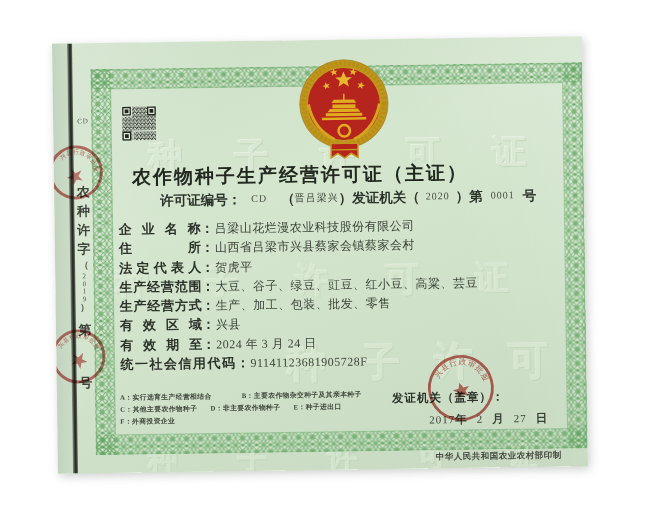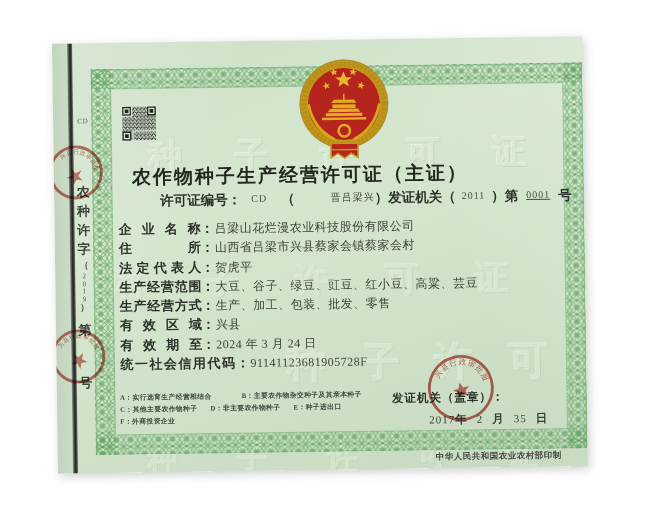--- a/index.html
+++ b/index.html
@@ -36,24 +36,24 @@
   .wm2{left:60px;top:218px;font-size:34px;letter-spacing:56px;opacity:.55;}
   .wm3{left:230px;top:296px;font-size:40px;letter-spacing:34px;opacity:.6;}
   .wm4{left:90px;top:398px;font-size:30px;letter-spacing:60px;opacity:.5;}
   
   .qr{position:absolute;left:68px;top:63px;width:36px;height:36px;}
   .emblem{position:absolute;left:243px;top:14px;width:96px;height:112px;}
   .title{position:absolute;left:55px;top:122px;width:382px;text-align:center;
     font-size:19px;font-weight:700;letter-spacing:2px;color:#22281f;}
   .licline{position:absolute;left:106px;top:150px;display:flex;align-items:baseline;color:#2c322a;}
   .licline .pr{font-size:13.5px;font-weight:700;}
-  .licline .ty{font-size:10px;color:#474d42;letter-spacing:1px;position:relative;top:-2px;margin-left:36px;}
+  .licline .ty{font-size:10px;color:#474d42;letter-spacing:1px;position:relative;top:-2px;}
   .licline .code{margin:0 14px 0 10px;}
   .licline .yr{margin:0 6px;}
-  .licline .sn{margin:0 8px;text-decoration:underline;}
+  .licline .sn{margin:0 8px;}
   
   .fields{position:absolute;left:64px;top:178px;}
   .frow{display:flex;align-items:baseline;height:19.3px;}
   .f-label{display:flex;justify-content:space-between;width:82px;
     font-size:13px;font-weight:700;color:#2c322a;}
   .f-label.wide{width:auto;letter-spacing:1.5px;}
   .f-colon{font-size:13px;font-weight:700;color:#2c322a;width:13px;}
   .f-value{font-size:12px;color:#3c4237;letter-spacing:.5px;margin-left:1px;white-space:nowrap;}
   
   .legend{position:absolute;left:63px;top:350px;color:#3f463c;}
@@ -199,21 +199,21 @@
 
     <div class="title">农作物种子生产经营许可证（主证）</div>
 
     <div class="licline">
       <span class="pr">许可证编号：</span>
       <span class="ty code">CD</span>
       <span class="pr">（</span>
       <span class="ty">晋吕梁兴</span>
       <span class="pr">）</span>
       <span class="pr">发证机关（</span>
-      <span class="ty yr">2011</span>
+      <span class="ty yr">2020</span>
       <span class="pr">）第</span>
       <span class="ty sn">0001</span>
       <span class="pr">号</span>
     </div>
 
     <div class="fields">
       <div class="frow">
         <span class="f-label">
             <span>企</span>
             <span>业</span>
@@ -316,21 +316,21 @@
         <span>F：外商投资企业</span>
       </div>
     </div>
 
     <div class="issuer-label">发证机关（盖章）：</div>
     <div class="issue-date">
       <span>2017</span>
       <span class="u">年</span>
       <span class="sp">2</span>
       <span class="u sp">月</span>
-      <span class="sp">35</span>
+      <span class="sp">27</span>
       <span class="u sp">日</span>
     </div>
 
     <svg class="stamp" viewBox="0 0 100 100">
       <circle cx="50" cy="50" r="45" fill="none" stroke="#c2524c" stroke-width="4"></circle>
       <path transform="translate(50,54) scale(2.4)" d="M0,-5 1.47,-1.55 5,-1.55 2.2,0.6 3.1,4.05 0,2 -3.1,4.05 -2.2,0.6 -5,-1.55 -1.47,-1.55Z" fill="#c2524c" opacity="0.92"></path>
       <path id="starc" d="M50,50 m-34,0 a34,34 0 1,1 68,0" fill="none"></path>
       <text font-size="11" fill="#c2524c" letter-spacing="1.2" opacity="0.95">
         <textPath href="#starc" startOffset="22">兴县行政审批服务管理局</textPath>
       </text>

